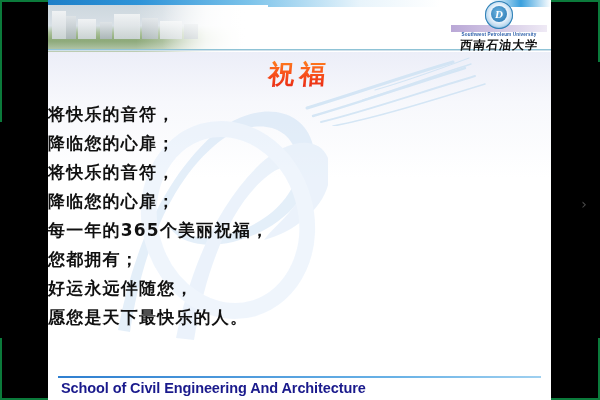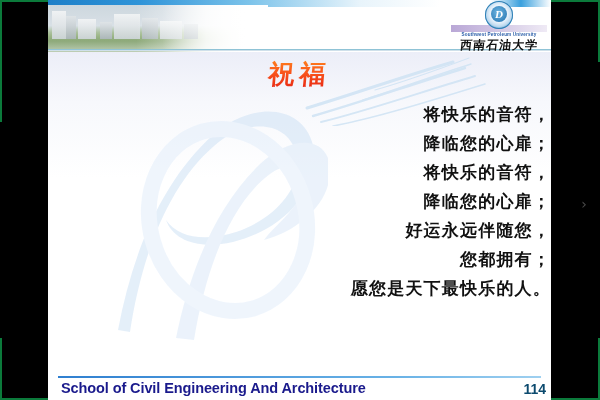--- a/index.html
+++ b/index.html
@@ -89,28 +89,28 @@
     position:absolute;left:0;top:5px;width:503px;text-align:center;
     font-size:26px;font-weight:bold;letter-spacing:5px;
     font-family:"DejaVu Sans",sans-serif;
     background:linear-gradient(to bottom,#ff8a1e 0%,#f9541b 45%,#e41f13 100%);
     -webkit-background-clip:text;background-clip:text;color:transparent;
     -webkit-text-fill-color:transparent;
     transform:skewX(-5deg);
   }
   #lines{position:absolute;left:0;top:48px;width:503px;}
   .line{
-    display:block;text-align:right;color:#111;
+    display:block;text-align:left;color:#111;
     font-size:17px;font-weight:bold;letter-spacing:1.2px;
     line-height:29px;white-space:nowrap;
     font-family:"DejaVu Sans",sans-serif;
   }
 
   
-  #footer{position:absolute;left:0;top:368px;width:503px;height:32px;background:#fff;}
+  #footer{position:absolute;left:0;top:368px;width:503px;height:32px;background:#fff;padding-left:48px;}
   #footer-rule{position:absolute;left:10px;top:8px;width:483px;height:2px;
     background:linear-gradient(to right,#2f7fd0,#69b2e6 70%,#9fd0f0);}
   #footer-title{position:absolute;left:13px;top:12px;color:#1a1a8c;
     font-size:14.5px;font-weight:bold;letter-spacing:-.1px;white-space:nowrap;}
   #page-number{position:absolute;right:5px;top:13px;color:#0c4a6e;
     font-size:14px;font-weight:bold;}
 </style>
 </head>
 <body>
 
@@ -182,22 +182,23 @@
         </g>
       </svg>
 
       <div id="poem">
         <div id="title">祝福</div>
         <div id="lines">
           <span class="line">将快乐的音符，</span>
           <span class="line">降临您的心扉；</span>
           <span class="line">将快乐的音符，</span>
           <span class="line">降临您的心扉；</span>
+          <span class="line">每一年的365个美丽祝福，</span>
+          <span class="line">您都拥有；</span>
           <span class="line">好运永远伴随您，</span>
-          <span class="line">您都拥有；</span>
           <span class="line">愿您是天下最快乐的人。</span>
         </div>
       </div>
     </div>
 
     <div id="footer">
       <div id="footer-rule"></div>
       <div id="footer-title">School of Civil Engineering And Architecture</div>
       <div id="page-number">114</div>
     </div>

